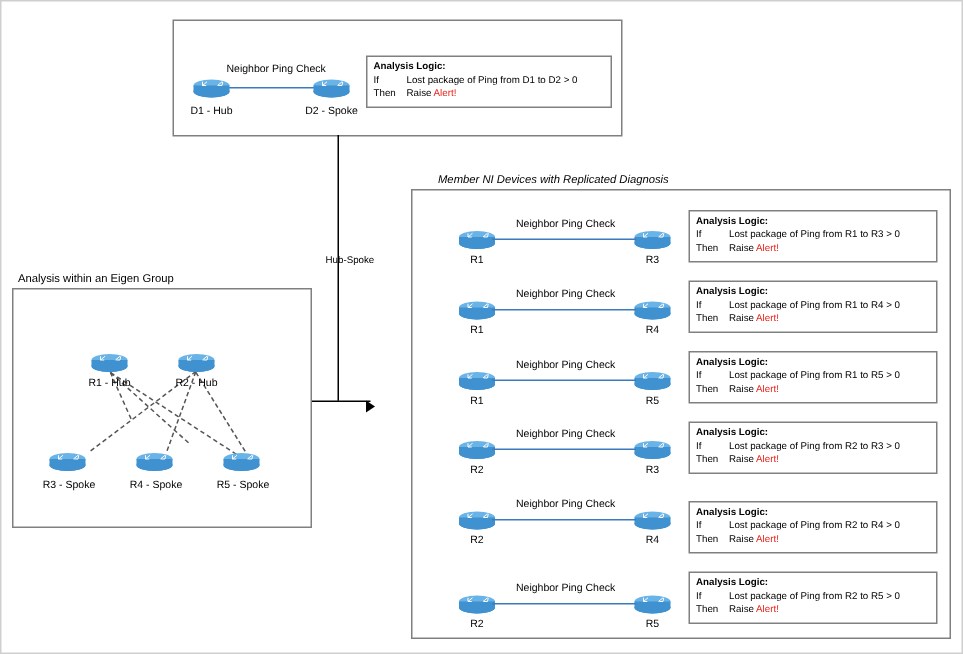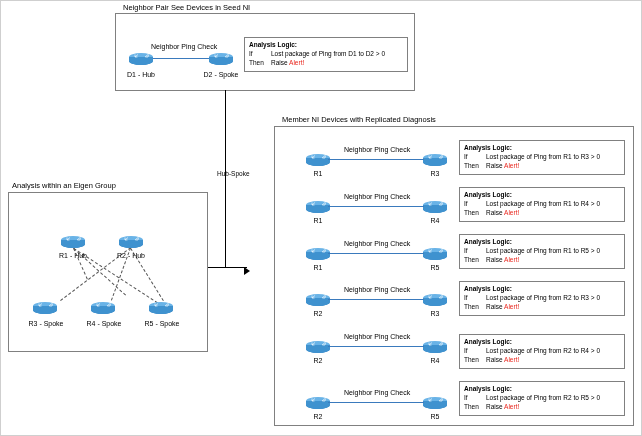--- a/index.html
+++ b/index.html
@@ -107,21 +107,20 @@
     color: #000000;
     white-space: nowrap;
   }
 </style>
 </head>
 <body>
 
 <div id="canvas">
 
   <div class="box" style="left:114px; top:12px; width:300px; height:78px;"></div>
-  <div class="box-title" style="left:122px; top:2px;">Neighbor Pair See Devices in Seed NI</div>
 
   <div class="link" style="left:148px; top:57px; width:74px;"></div>
   <div class="link-label" style="left:150px; top:42px;">Neighbor Ping Check</div>
 
   <div class="router" style="left:127px; top:50px;">
     <svg viewBox="0 0 52 30" width="26" height="15">
       <ellipse cx="26" cy="20" rx="24" ry="8" fill="#2f7fc1"></ellipse>
       <ellipse cx="26" cy="12" rx="24" ry="8" fill="#69b3e7"></ellipse>
       <path d="M2 12 L2 20 A24 8 0 0 0 50 20 L50 12 Z" fill="#3f92cf"></path>
       <path d="M14 12 l6 -5 M14 7 l0 5 l5 0" stroke="#ffffff" stroke-width="1.3" fill="none"></path>
@@ -219,21 +218,21 @@
   </div>
   <div class="node-label" style="left:134px; top:320px; width:56px;">R5 - Spoke</div>
 
   <div class="arrow-vert" style="left:225px; top:90px; height:177px;"></div>
   <div class="arrow-line" style="left:208px; top:267px; width:18px;"></div>
   <div class="arrow-line" style="left:225px; top:267px; width:22px;"></div>
   <div class="arrow-head" style="left:243px; top:268px; transform: rotate(-90deg);"></div>
   <div class="arrow-label" style="left:217px; top:170px;">Hub-Spoke</div>
 
   <div class="box" style="left:274px; top:126px; width:360px; height:300px;"></div>
-  <div class="box-title" style="left:282px; top:115px;">Member NI Devices with Replicated Diagnosis</div>
+  <div class="box-title" style="left:292px; top:115px;font-style:italic;">Member NI Devices with Replicated Diagnosis</div>
 
   <div class="router" style="left:305px; top:152px;">
     <svg viewBox="0 0 52 30" width="26" height="15">
       <ellipse cx="26" cy="20" rx="24" ry="8" fill="#2f7fc1"></ellipse>
       <ellipse cx="26" cy="12" rx="24" ry="8" fill="#69b3e7"></ellipse>
       <path d="M2 12 L2 20 A24 8 0 0 0 50 20 L50 12 Z" fill="#3f92cf"></path>
       <path d="M14 12 l6 -5 M14 7 l0 5 l5 0" stroke="#ffffff" stroke-width="1.3" fill="none"></path>
       <path d="M34 12 l6 -5 M41 7 l-1 5 l-5 0" stroke="#ffffff" stroke-width="1.3" fill="none"></path>
     </svg>
   </div>

